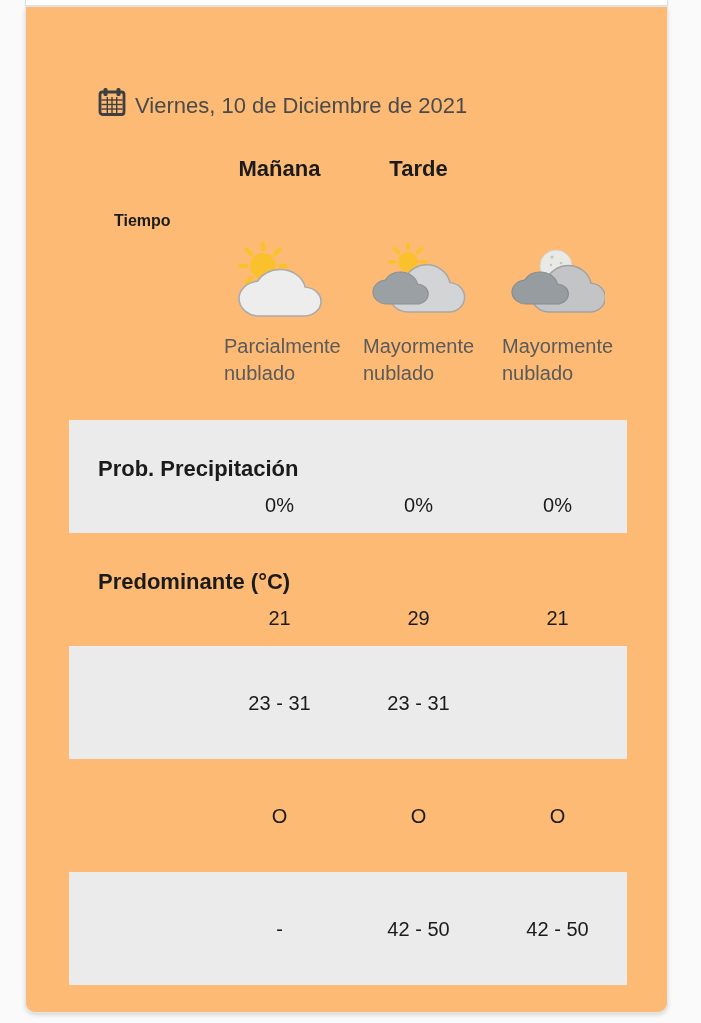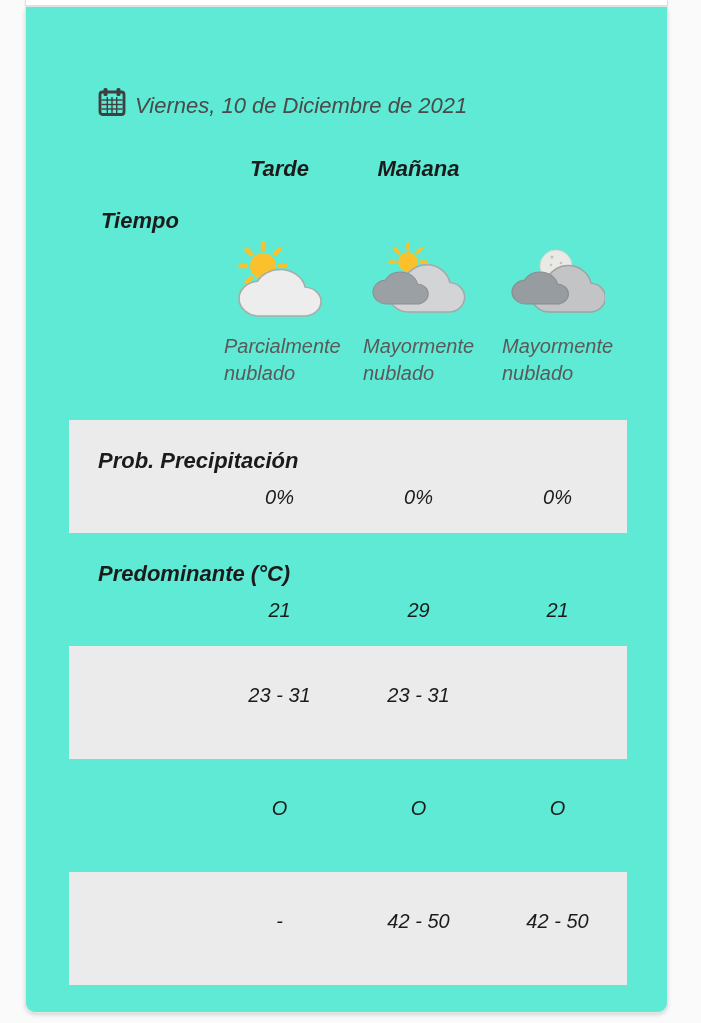--- a/index.html
+++ b/index.html
@@ -9,40 +9,39 @@
     background:#fafafa; color:#1b1b1b;
     font-family:"Liberation Sans", sans-serif;
   }
   .prev-edge {
     position:absolute; left:25px; top:0; width:643px; height:6px;
     background:#ffffff; border:1px solid #e0e0e0; border-top:none;
     box-shadow:0 1px 2px rgba(0,0,0,0.10);
   }
   .card {
     position:absolute; left:25px; top:7px; width:643px; height:1006px;
-    background:#5eead4; border:1px solid #e6e6e6; border-top:none;
+    background:#fdba74; border:1px solid #e6e6e6; border-top:none;
     border-radius:0 0 10px 10px;
     box-shadow:0 2px 4px rgba(0,0,0,0.14);
-    font-style:italic;
   }
   .date-row {
     position:absolute; top:80px; left:72px;
     display:flex; align-items:center; gap:9px;
     font-size:22px; color:#4a4a4a; line-height:30px;
   }
   .cols { position:absolute; left:184px; display:flex; }
   .col  { width:139px; text-align:center; }
   .headers { top:148px; font-size:22px; font-weight:bold; line-height:28px; color:#1b1b1b; }
-  .tiempo-label { position:absolute; top:200px; left:75px; font-size:22px; font-weight:bold; line-height:28px; }
+  .tiempo-label { position:absolute; top:200px; left:88px; font-size:16px; font-weight:bold; line-height:28px; }
   .icons { top:233px; }
   .icons svg { display:block; margin:0 auto; }
   .captions { top:326px; }
   .caption { margin-left:14px; width:139px; text-align:left; font-size:20px; line-height:27px; color:#5a5a5a; }
   .rows { position:absolute; top:413px; left:43px; width:558px; }
-  .row  { height:113px; padding-top:27px; }
+  .row  { height:113px; padding-top:35px; }
   .row.shaded { background:#ebebeb; }
   .row-label { margin-left:29px; font-size:22px; font-weight:bold; line-height:28px; }
   .row-vals  { display:flex; margin-left:141px; margin-top:8px; font-size:20px; line-height:28px; }
   .val { width:139px; text-align:center; }
 </style>
 </head>
 <body>
 
 <div class="prev-edge"></div>
 
@@ -61,22 +60,22 @@
           <line x1="9.3" y1="10" x2="9.3" y2="26"></line>
           <line x1="14" y1="10" x2="14" y2="26"></line>
           <line x1="18.7" y1="10" x2="18.7" y2="26"></line>
         </g>
       </svg>
     </span>
     <span>Viernes, 10 de Diciembre de 2021</span>
   </div>
 
   <div class="cols headers">
+    <div class="col">Mañana</div>
     <div class="col">Tarde</div>
-    <div class="col">Mañana</div>
   </div>
 
   <div class="tiempo-label">Tiempo</div>
 
   <div class="cols icons">
     <div class="col">
       <svg width="94" height="80" viewBox="0 0 94 80">
         <g stroke="#fbc12d" stroke-width="4.5" stroke-linecap="round">
           <line x1="30" y1="9" x2="30" y2="3.5"></line>
           <line x1="42" y1="14" x2="46.3" y2="9.7"></line>

